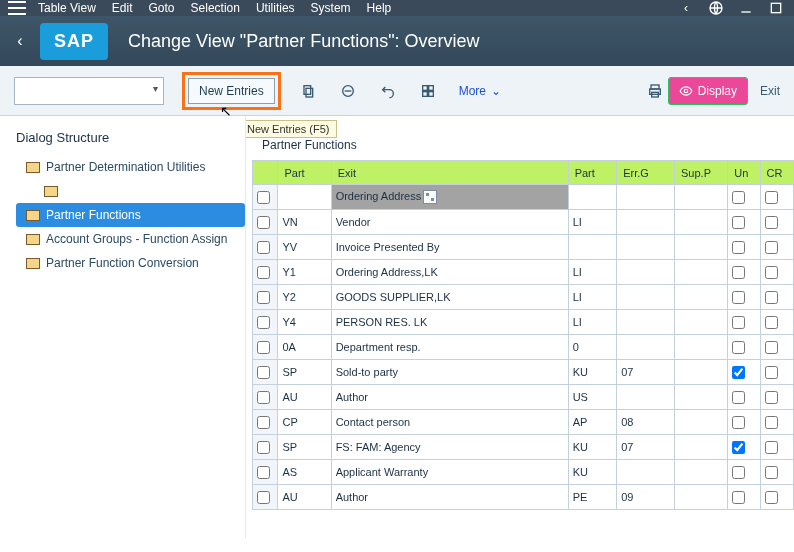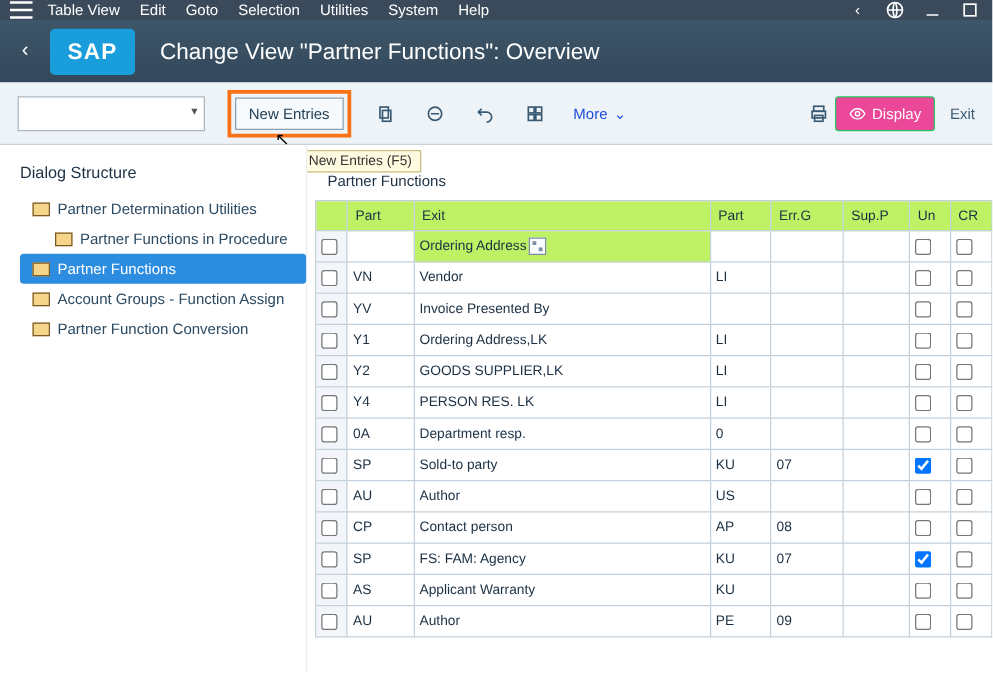--- a/index.html
+++ b/index.html
@@ -40,21 +40,21 @@
   .folder { width:14px; height:11px; border:1px solid #7b5a2a; background:#f4d58a; position:relative; flex-shrink:0;}
   .table-area { flex:1; position:relative; background:#fff; overflow:hidden; }
   .tooltip { position:absolute; left:-6px; top:4px; background:#fffbe0; border:1px solid #c9be85; font-size:11px; padding:2px 6px; z-index:5; color:#333;}
   .section-head { position:absolute; left:16px; top:22px; font-size:12px; color:#1c3044; z-index:2;}
   .tblwrap { position:absolute; left:6px; right:0; top:44px; bottom:0; overflow:hidden;}
   table.grid { border-collapse:collapse; font-size:11px; color:#1c3044; width:100%; }
   table.grid th { background:#bef264; border:1px solid #c4d1dc; padding:4px 6px; text-align:left; font-weight:normal; height:24px; white-space:nowrap;}
   table.grid td { border:1px solid #c4d1dc; padding:0 4px; height:25px; white-space:nowrap; }
   table.grid td.selcell { width:18px; background:#f2f6fa;}
   table.grid td.chk { width:20px; }
-  table.grid td.name.sel { background:#bef264; }
+  table.grid td.name.sel { background:#a3a3a3; }
   input.cellchk { width:13px; height:13px; vertical-align:middle; }
   .valhelp { display:inline-block; width:14px; height:14px; border:1px solid #7b8fa0; margin-left:2px; vertical-align:middle; position:relative; background:#f9fbfd;}
   .valhelp::before, .valhelp::after { content:""; position:absolute; background:#7b8fa0;}
   .valhelp::before { width:3px; height:3px; left:2px; top:2px;}
   .valhelp::after { width:3px; height:3px; right:2px; bottom:2px;}
   .svgicon { width:16px; height:16px; }
 </style>
 </head>
 <body>
 
@@ -158,21 +158,20 @@
 
   <div class="tree">
     <div class="tree-title">Dialog Structure</div>
     <div id="tree-rows">
         <div class="tree-row ind1">
           <span class="folder"></span>
           <span>Partner Determination Utilities</span>
         </div>
         <div class="tree-row ind2">
           <span class="folder"></span>
-          <span>Partner Functions in Procedure</span>
         </div>
         <div class="tree-row ind1 active">
           <span class="folder"></span>
           <span>Partner Functions</span>
         </div>
         <div class="tree-row ind1">
           <span class="folder"></span>
           <span>Account Groups - Function Assign</span>
         </div>
         <div class="tree-row ind1">

